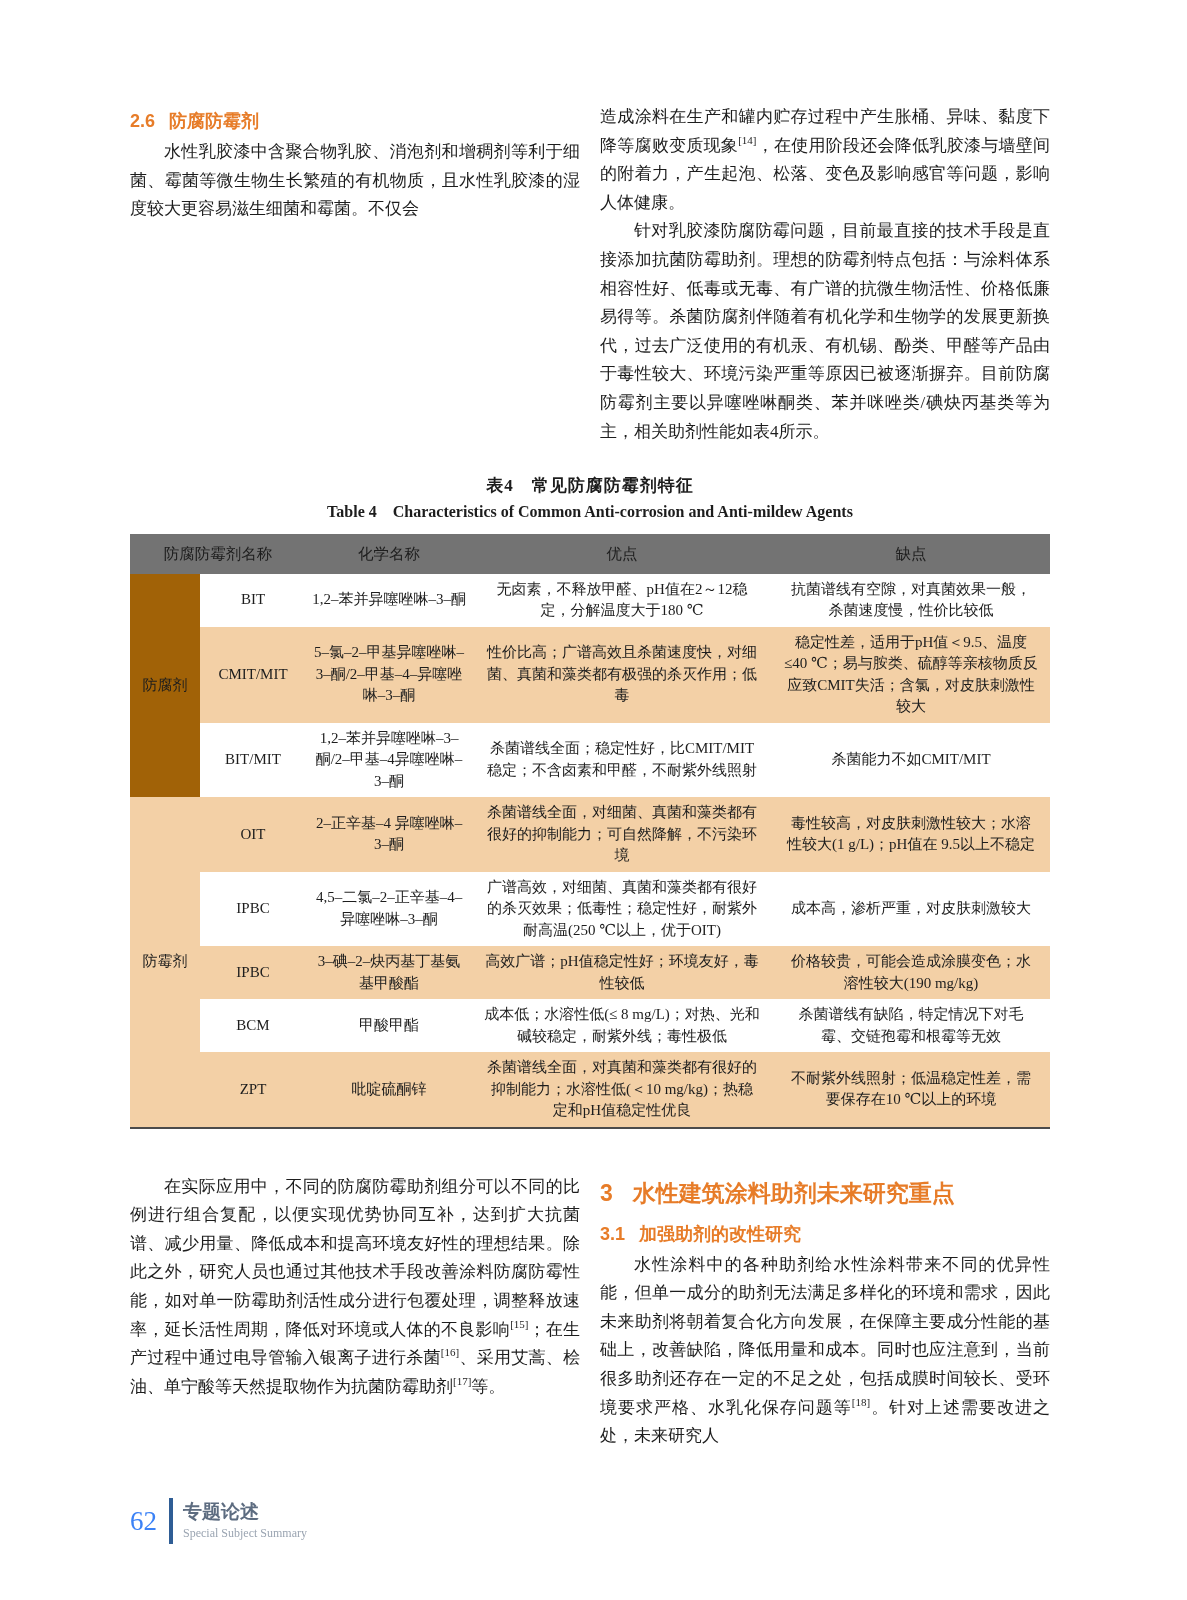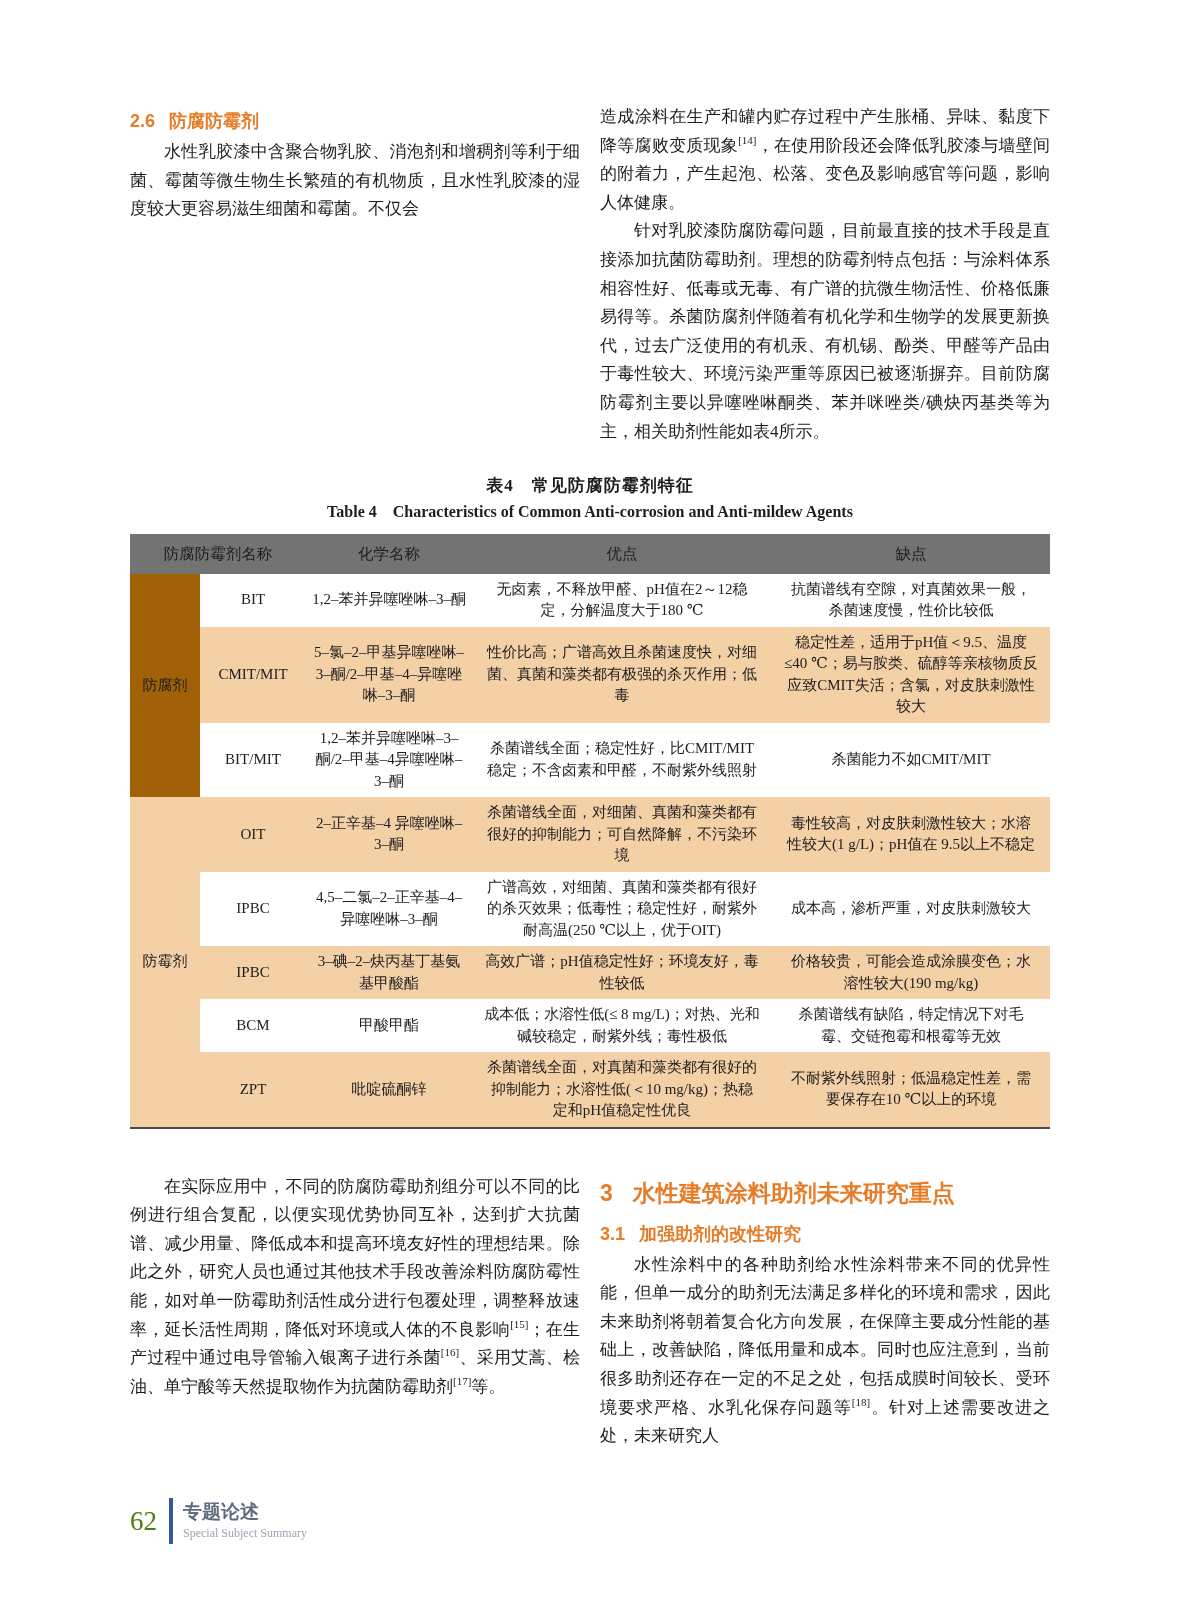--- a/index.html
+++ b/index.html
@@ -61,21 +61,21 @@
   .pros-cell,.cons-cell{padding:5px 12px;}
 
   
   .content-bottom{margin-top:44px;}
 
   
   .page-footer{
     position:absolute;left:130px;top:1498px;
     display:flex;align-items:center;
   }
-  .page-num{font-size:27px;color:#4d7c0f;margin-right:12px;}
+  .page-num{font-size:27px;color:#3b82f6;margin-right:12px;}
   .footer-bar{width:4px;height:46px;background:#2f5d95;margin-right:10px;}
   .footer-cn{
     font-family:"Liberation Sans","DejaVu Sans",sans-serif;
     font-weight:bold;font-size:19px;color:#5d6c80;line-height:22px;
   }
   .footer-en{font-size:12px;color:#9aa4b1;margin-top:3px;}
 </style>
 </head>
 <body>
 

